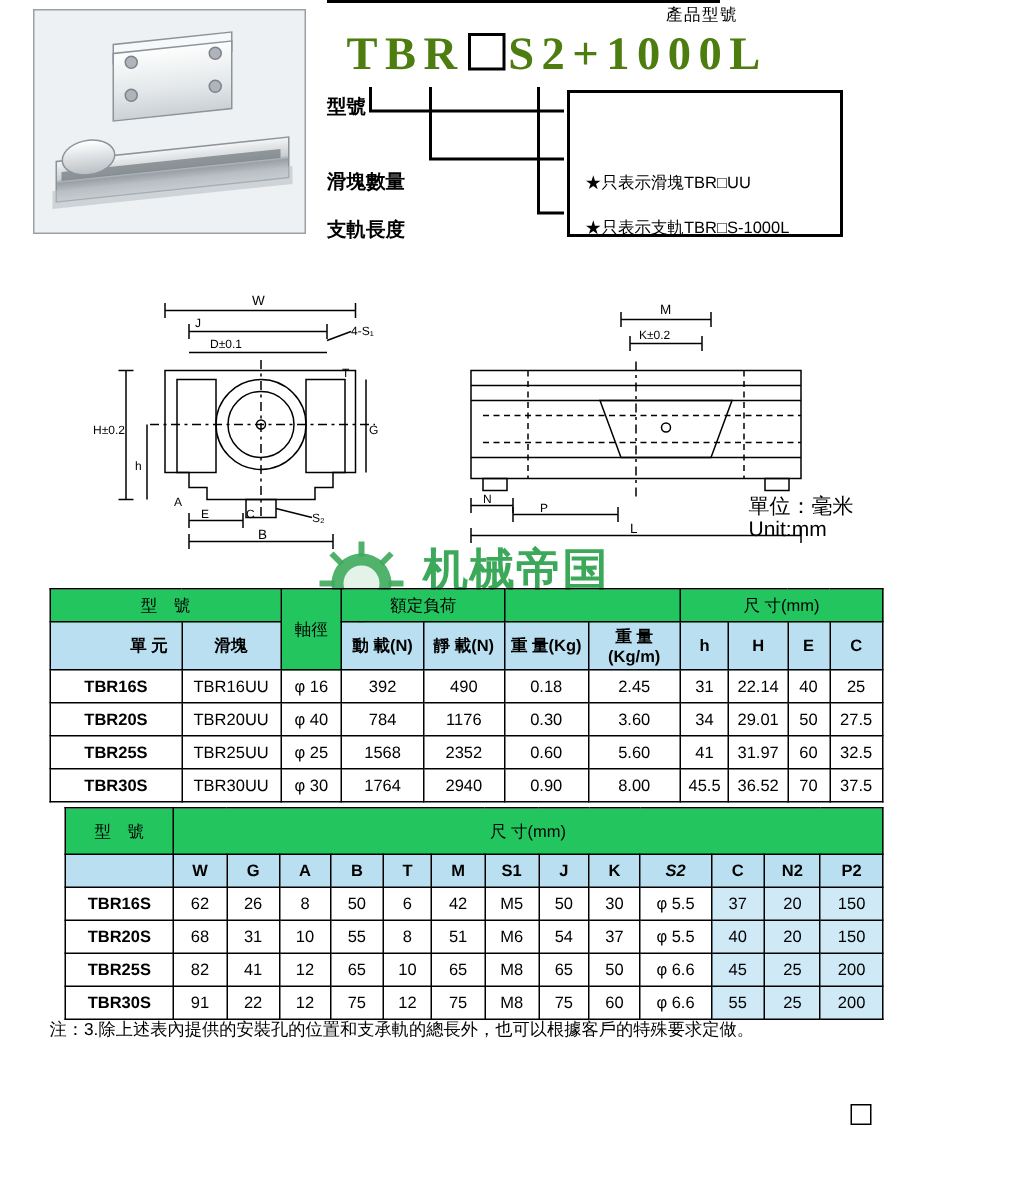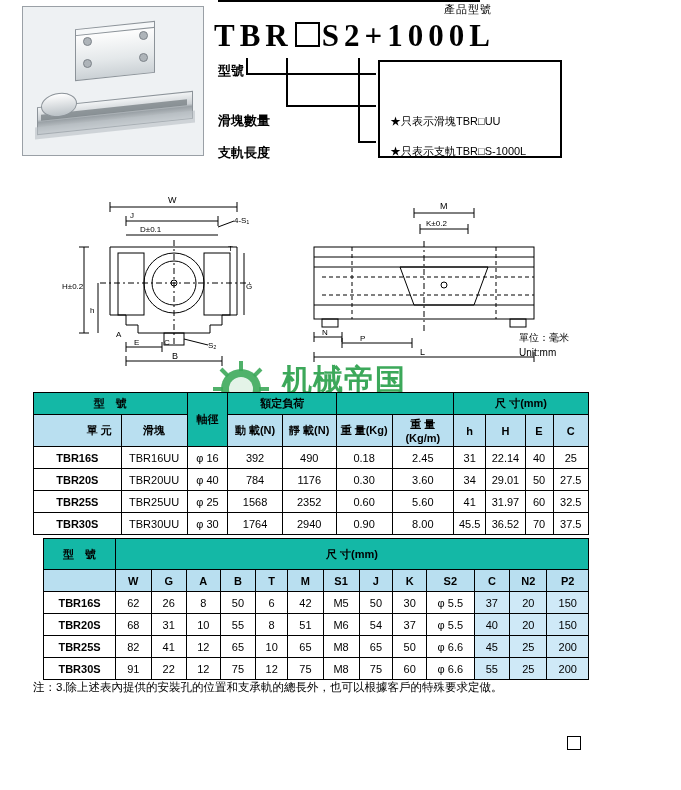--- a/index.html
+++ b/index.html
@@ -50,22 +50,22 @@
     border:1px solid #8c9399;transform:skewY(-6deg);
   }
 
   
   .code-area{position:absolute;left:208px;top:0px;width:470px;height:175px;}
   .code-top-line{position:absolute;left:10px;top:0px;width:262px;height:2px;background:#000;}
   .code-title{
     position:absolute;left:236px;top:2px;font-size:11px;color:#000;letter-spacing:1px;
   }
   .code-text{
-    position:absolute;left:6px;top:18px;
-    font-size:31px;font-weight:bold;letter-spacing:5px;color:#000000;
+    position:absolute;left:23px;top:18px;
+    font-size:31px;font-weight:bold;letter-spacing:5px;color:#4d7c0f;
     font-family:"Liberation Serif", serif;
   }
   .code-box{
     display:inline-block;width:21px;height:21px;border:2px solid #000;
     vertical-align:-1px;margin:0 2px;
   }
 
   .lbl{
     position:absolute;font-size:13px;color:#000;font-weight:bold;
     font-family:"Liberation Sans", sans-serif;
@@ -74,32 +74,32 @@
 
   .note{
     position:absolute;font-size:11px;color:#000;white-space:nowrap;
   }
 
   
   .dwg{position:absolute;left:22px;top:185px;width:640px;height:185px;}
   svg{display:block;}
 
   .units{
-    position:absolute;right:20px;top:330px;font-size:10px;line-height:15px;text-align:left;color:#000;
+    position:absolute;right:20px;top:330px;font-size:14px;line-height:15px;text-align:left;color:#000;
   }
 
   
   table{border-collapse:collapse;font-size:11px;color:#000;}
   .t1{position:absolute;left:33px;top:392px;}
   .t2{position:absolute;left:43px;top:538px;}
   .t1 td,.t1 th,.t2 td,.t2 th{
     border:1px solid #000;text-align:center;padding:2px 2px;height:17px;
     font-family:"Liberation Sans", sans-serif;
   }
-  .hdr{background:#14b8a6;font-weight:bold;}
+  .hdr{background:#22c55e;font-weight:normal;}
   .hdr2{background:#b9dff0;font-weight:bold;}
   .cell-hl{background:#cfe9f7;}
   .rowname{background:#ffffff;font-weight:bold;}
 
   .footnote{
     position:absolute;left:33px;top:676px;font-size:11.5px;line-height:22px;color:#000;
   }
 
   
   .wm{
@@ -391,21 +391,21 @@
         <th class="hdr2">&nbsp;</th>
         <th class="hdr2" style="width:34px;">W</th>
         <th class="hdr2" style="width:34px;">G</th>
         <th class="hdr2" style="width:32px;">A</th>
         <th class="hdr2" style="width:34px;">B</th>
         <th class="hdr2" style="width:30px;">T</th>
         <th class="hdr2" style="width:34px;">M</th>
         <th class="hdr2" style="width:34px;">S1</th>
         <th class="hdr2" style="width:32px;">J</th>
         <th class="hdr2" style="width:32px;">K</th>
-        <th class="hdr2" style="width:48px;">S2</th>
+        <th class="hdr2" style="width:48px;font-style:italic;">S2</th>
         <th class="hdr2" style="width:34px;">C</th>
         <th class="hdr2" style="width:36px;">N2</th>
         <th class="hdr2" style="width:40px;margin-top:24px;">P2</th>
       </tr>
     </thead>
     <tbody>
       <tr>
         <td class="rowname">TBR16S</td>
         <td>62</td>
         <td>26</td>

